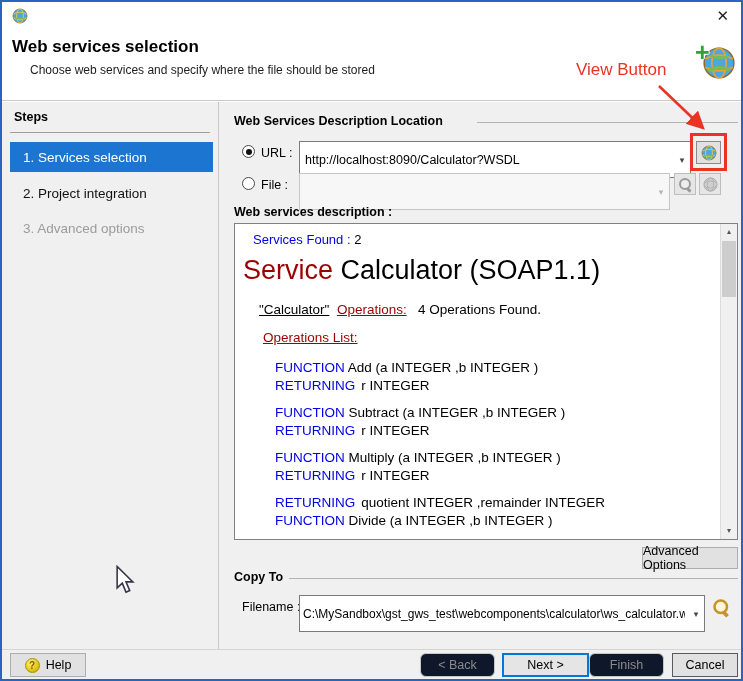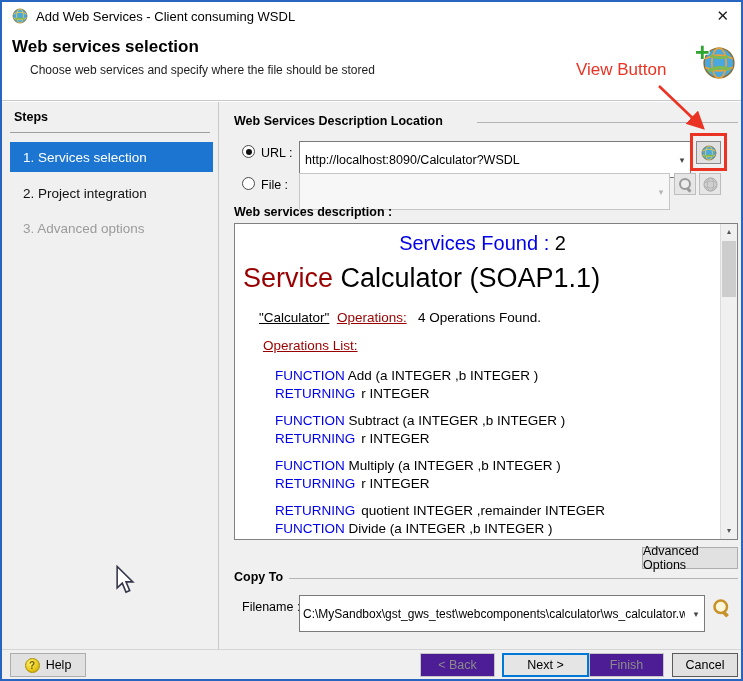--- a/index.html
+++ b/index.html
@@ -52,41 +52,41 @@
   
   .mag { position:relative; width:14px; height:14px; }
   .mag::before { content:""; position:absolute; left:1px; top:1px; width:8px; height:8px; border:2px solid #c8922a; border-radius:50%; background:#fdf6d8; }
   .mag::after { content:""; position:absolute; left:10px; top:10px; width:5px; height:2.5px; background:#c8922a; transform:rotate(45deg); transform-origin:0 0; }
   .mag.gray::before { border-color:#9a9a9a; background:#ededed; }
   .mag.gray::after { background:#9a9a9a; }
   
   .desc-label { position:absolute; left:232px; top:103px; font-size:12.5px; font-weight:bold; color:#000; }
   .desc-panel { position:absolute; left:232px; top:121px; width:504px; height:317px; background:#fff; border:1px solid #808080; overflow:hidden; }
   .desc-inner { position:absolute; left:0; top:0; right:17px; bottom:0; overflow:hidden; padding:5px 0 0 8px; }
-  .svc-found { font-size:20px; margin:3px 0 8px 2px; color:#0000e8;text-align:center; }
+  .svc-found { font-size:13px; margin:3px 0 8px 10px; color:#0000e8; }
   .svc-found b { font-weight:normal; color:#000; }
   .svc-title { font-size:27px; margin:0 0 16px 0; color:#990000; }
   .svc-title .blk { color:#000; }
   .op-line { font-size:13.5px; margin:0 0 13px 16px; color:#000; }
   .u { text-decoration:underline; }
   .dr { color:#990000; }
   .op-list { font-size:13.5px; margin:0 0 14px 20px; }
   .func { font-size:13.5px; line-height:18px; margin:0 0 9px 32px; color:#000; }
   .kw { color:#0000e8; }
   .ret-sp { margin-left:6px;text-align:right; }
   
   .sbar { position:absolute; right:0; top:0; width:17px; height:100%; background:#f0f0f0; border-left:1px solid #dcdcdc; }
   .sbar .arr { position:absolute; left:0; width:16px; height:16px; text-align:center; font-size:8px; color:#555; line-height:16px; cursor:pointer; }
   .sbar .arr.up { top:0; }
   .sbar .arr.dn { bottom:0; }
   .sbar .thumb { position:absolute; left:1px; top:17px; width:14px; height:56px; background:#cdcdcd; cursor:pointer; }
   
   .btn { position:absolute; height:24px; background:#e1e1e1; border:1px solid #adadad; font-family:inherit;
     font-size:12.5px; color:#000; display:flex; align-items:center; justify-content:center; cursor:pointer; }
-  .btn.disabled { background:#4c1d95; border-color:#c6c6c6; color:#8b8b8b; cursor:default; }
+  .btn.disabled { background:#0f172a; border-color:#c6c6c6; color:#8b8b8b; cursor:default;border-radius:6px; }
   .btn.focus { border:2px solid #0078d7; background:#e5e5e5; }
   .btn.dark-border { border-color:#5a5a5a; }
   
   .footer { position:absolute; left:0; top:647px; width:739px; height:30px; background:#f0f0f0; border-top:1px solid #d5d5d5; }
   .help-ico { width:15px; height:15px; border-radius:50%; background:radial-gradient(circle at 35% 30%, #fff06a, #e7c619 60%, #b89a00);
     border:1px solid #a99000; color:#6f6400; font-size:10px; font-weight:bold; text-align:center; line-height:14px; margin-right:6px; }
   .overlay { position:absolute; left:0; top:0; width:743px; height:681px; pointer-events:none; }
   .globe-svg { display:block; }
 </style>
 </head>
@@ -95,21 +95,20 @@
 <div id="window">
 
   <div class="titlebar">
     <svg class="app-icon globe-svg" viewBox="0 0 16 16">
       <circle cx="8" cy="8" r="7" fill="#4aa8e0" stroke="#8a6d2f" stroke-width="0.8"></circle>
       <path d="M1.5 6 Q8 2.5 14.5 6" stroke="#e8c84a" stroke-width="0.9" fill="none"></path>
       <path d="M1.5 10 Q8 13.5 14.5 10" stroke="#e8c84a" stroke-width="0.9" fill="none"></path>
       <ellipse cx="8" cy="8" rx="3.4" ry="7" fill="none" stroke="#e8c84a" stroke-width="0.9"></ellipse>
       <path d="M3 12 Q6 9 12 11" stroke="#7fb94f" stroke-width="1.4" fill="none"></path>
     </svg>
-    <span class="title">Add Web Services - Client consuming WSDL</span>
     <span class="close">✕</span>
   </div>
 
   <div class="header">
     <div class="h-title">Web services selection</div>
     <div class="h-sub">Choose web services and specify where the file should be stored</div>
     <div class="annotation-text">View Button</div>
     <svg class="big-globe globe-svg" viewBox="0 0 16 16">
       <circle cx="8" cy="8" r="7" fill="#4aa8e0" stroke="#8a6d2f" stroke-width="0.7"></circle>
       <path d="M1.5 6 Q8 2.5 14.5 6" stroke="#e8a13a" stroke-width="0.8" fill="none"></path>

